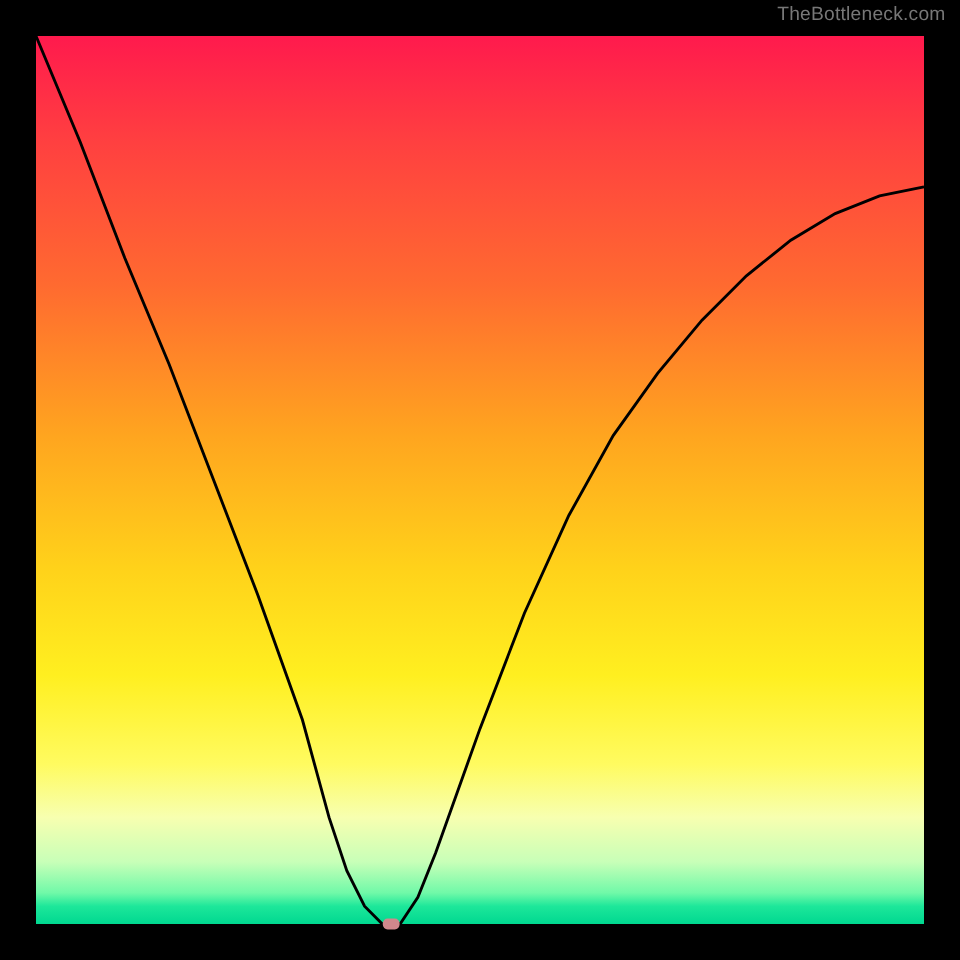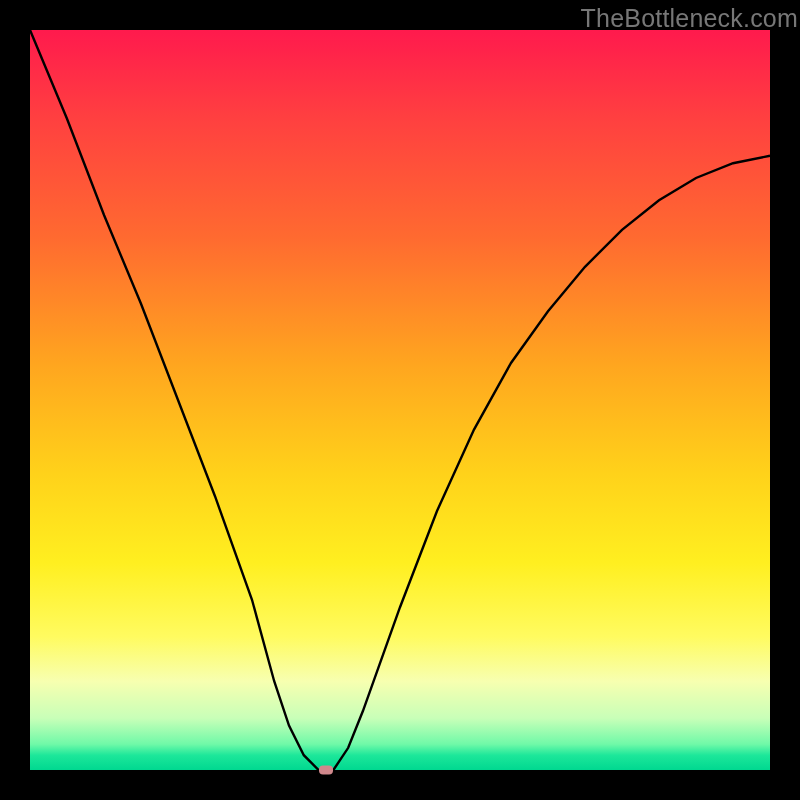--- a/index.html
+++ b/index.html
@@ -51,23 +51,23 @@
     position: absolute;
     width: 14px;
     height: 9px;
     background: #d0888c;
     border-radius: 4px;
     transform: translate(-50%, -50%);
   }
   .attribution {
     position: absolute;
     top: 4px;
-    right: 2px;
+    right: 12px;
     color: #777;
-    font-size: 25px;
+    font-size: 16px;
     letter-spacing: 0.2px;
     font-weight: 500;
   }
 </style>
 </head>
 <body>
 
 <div class="frame">
   <div class="plot-area">
     <svg class="curve" viewBox="0 0 740 740" preserveAspectRatio="none">

